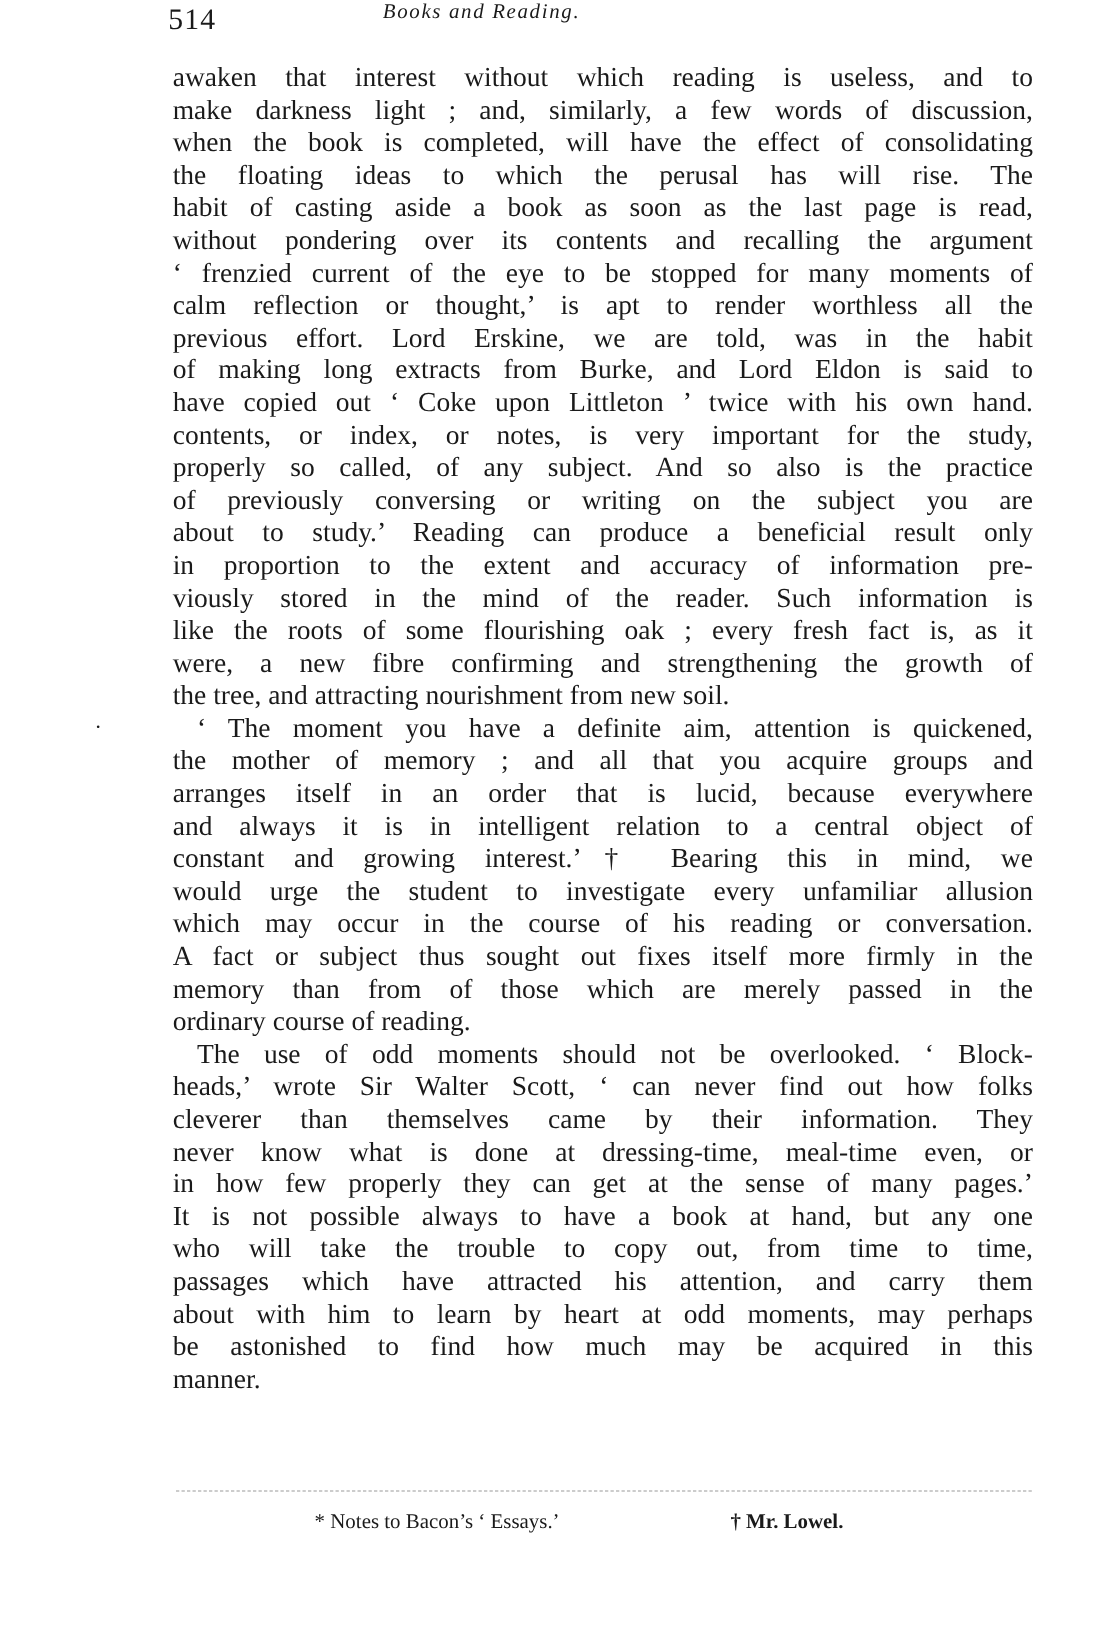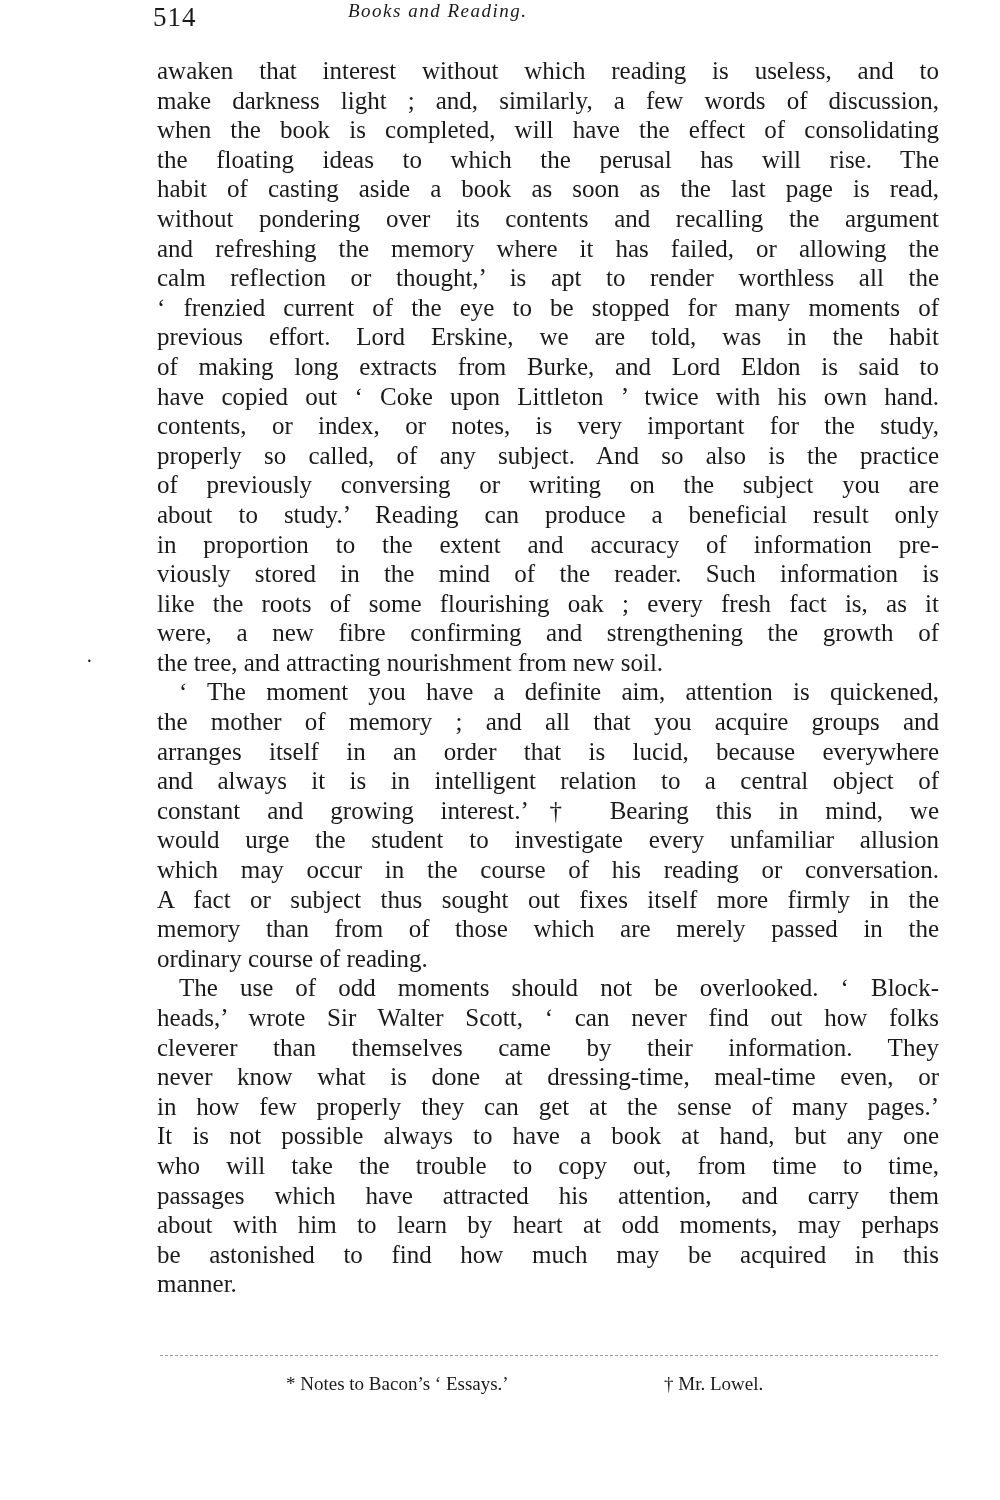--- a/index.html
+++ b/index.html
@@ -11,42 +11,41 @@
   .body-text { position: absolute; left: 157px; top: 56px; width: 782px; }
   .line { display: block; height: 29.6px; line-height: 29.6px; font-size: 25px;
           text-align: justify; text-align-last: justify; white-space: nowrap; overflow: visible; }
   .line.last { text-align-last: left; }
   .line.indent { padding-left: 22px; }
   .margin-mark { position: absolute; left: 86px; top: 650px; font-size: 20px; }
   .footnote-rule { position: absolute; left: 160px; top: 1355px; width: 778px; height: 0;
                    border-top: 1px dashed #9a9a9a; }
   .footnotes { position: absolute; top: 1373px; left: 0; width: 1000px; font-size: 19px; }
   .fn1 { position: absolute; left: 286px; }
-  .fn2 { position: absolute; left: 664px; }
+  .fn2 { position: absolute; left: 664px; font-weight: bold; }
 </style>
 </head>
 <body>
 
 <div class="header">
   <span class="page-number">514</span>
   <span class="running-head">Books and Reading.</span>
 </div>
 
 <span class="margin-mark">·</span>
 
 <div class="body-text">
   <span class="line">awaken that interest without which reading is useless, and to</span>
   <span class="line">make darkness light ; and, similarly, a few words of discussion,</span>
   <span class="line">when the book is completed, will have the effect of consolidating</span>
   <span class="line">the floating ideas to which the perusal has will rise. The</span>
   <span class="line">habit of casting aside a book as soon as the last page is read,</span>
   <span class="line">without pondering over its contents and recalling the argument</span>
-  <span class="line">and refreshing the memory where it has failed, or allowing the</span>
+  <span class="line">‘ frenzied current of the eye to be stopped for many moments of</span>
   <span class="line">calm reflection or thought,’ is apt to render worthless all the</span>
-  <span class="line">‘ frenzied current of the eye to be stopped for many moments of</span>
   <span class="line">previous effort. Lord Erskine, we are told, was in the habit</span>
   <span class="line">of making long extracts from Burke, and Lord Eldon is said to</span>
   <span class="line">have copied out ‘ Coke upon Littleton ’ twice with his own hand.</span>
   <span class="line">contents, or index, or notes, is very important for the study,</span>
   <span class="line">properly so called, of any subject. And so also is the practice</span>
   <span class="line">of previously conversing or writing on the subject you are</span>
   <span class="line">about to study.’ Reading can produce a beneficial result only</span>
   <span class="line">in proportion to the extent and accuracy of information pre-</span>
   <span class="line">viously stored in the mind of the reader. Such information is</span>
   <span class="line">like the roots of some flourishing oak ; every fresh fact is, as it</span>

